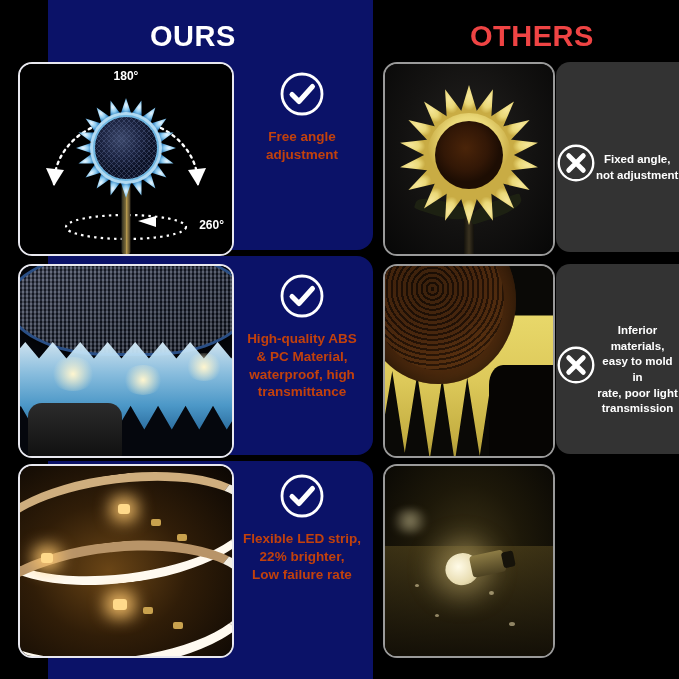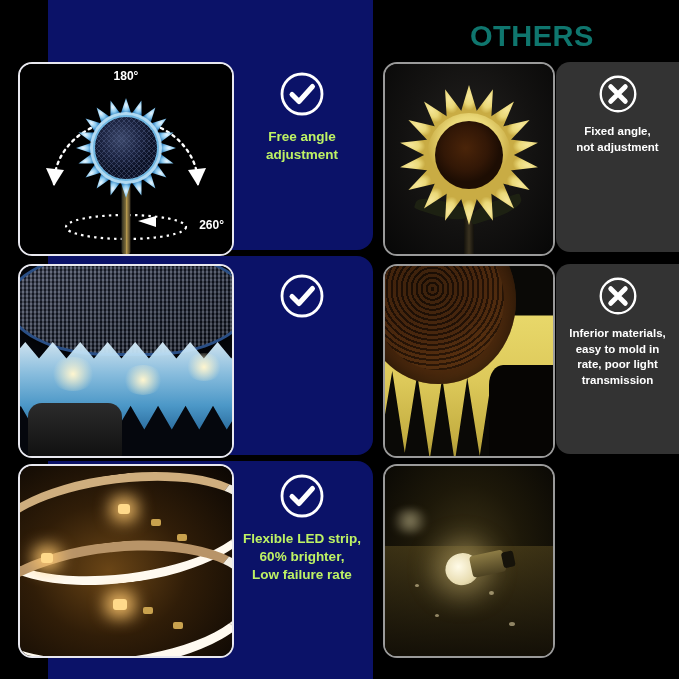--- a/index.html
+++ b/index.html
@@ -14,53 +14,53 @@
   
   .ours-bg{position:absolute;left:48px;top:0;width:325px;background:#0b1268;}
   .ours-bg.r0{top:0;height:250px;border-radius:0 0 16px 0;}
   .ours-bg.r1{top:256px;height:199px;border-radius:0 16px 16px 0;}
   .ours-bg.r2{top:461px;height:218px;border-radius:0 16px 0 0;}
   .ours-bg-left{position:absolute;left:0;top:0;width:60px;height:679px;background:#000;}
 
   
   .hdr{position:absolute;top:20px;font-size:29px;font-weight:bold;letter-spacing:.5px;}
   .hdr-ours{left:150px;color:#ffffff;}
-  .hdr-others{left:470px;color:#0f766e;}
+  .hdr-others{left:470px;color:#ef4444;}
 
   
   .row{position:absolute;left:0;width:679px;}
   .row0{top:62px;height:190px;}
   .row1{top:264px;height:192px;}
   .row2{top:464px;height:192px;}
 
   
   .img-card{
     position:absolute;left:18px;top:0;width:212px;height:190px;
     border:2px solid #e8e8ef;border-radius:14px;overflow:hidden;background:#000;
   }
   
   .ours-text{
     position:absolute;left:232px;top:0;width:140px;height:190px;
     display:flex;flex-direction:column;align-items:center;justify-content:flex-start;
     padding-top:10px;box-sizing:border-box;
   }
   .ours-text .caption{
-    color:#bef264;font-size:13.5px;font-weight:bold;line-height:1.32;text-align:center;
+    color:#c2410c;font-size:13.5px;font-weight:bold;line-height:1.32;text-align:center;
     margin-top:12px;white-space:pre-line;
   }
 
   
   .oth-img-card{
     position:absolute;left:383px;top:0;width:168px;height:190px;
     border:2px solid #9a9a9a;border-radius:14px;overflow:hidden;background:#111;
   }
   .oth-text-card{
     position:absolute;left:556px;top:0;width:123px;height:190px;
     background:#333333;border-radius:14px 0 0 14px;
-    display:flex;flex-direction:column;align-items:center;justify-content:flex-start;
+    display:flex;flex-direction:row;align-items:center;justify-content:flex-start;
     padding-top:12px;box-sizing:border-box;overflow:hidden;
   }
   .oth-text-card .caption{
     color:#fff;font-size:11.5px;font-weight:bold;line-height:1.35;text-align:center;
     margin-top:10px;white-space:pre-line;
   }
 
   
   .badge{width:44px;height:44px;flex:0 0 auto;}
   .badge svg{display:block;width:100%;height:100%;}
@@ -173,20 +173,21 @@
 </head>
 <body>
 
 <div id="stage">
 
   <div class="ours-bg r0"></div>
   <div class="ours-bg r1"></div>
   <div class="ours-bg r2"></div>
   <div class="ours-bg-left" style="left:0;width:48px;background:#000;"></div>
 
+  <div class="hdr hdr-ours">OURS</div>
   <div class="hdr hdr-others">OTHERS</div>
 
   <div class="row row0">
 
     <div class="img-card">
       <div class="art art-black">
         <svg viewBox="0 0 212 190" width="212" height="190" style="position:absolute;inset:0">
           <path d="M34 120 A72 64 0 0 1 178 120" fill="none" stroke="#ffffff" stroke-width="2.4" stroke-dasharray="2.4 4.4" stroke-linecap="round"></path>
           <polygon points="34,122 26,104 44,106" fill="#ffffff"></polygon>
           <polygon points="178,122 168,106 186,104" fill="#ffffff"></polygon>
@@ -408,20 +409,24 @@
       </div>
     </div>
 
     <div class="ours-text">
       <span class="badge">
         <svg viewBox="0 0 44 44">
             <circle cx="22" cy="22" r="20" fill="none" stroke="#fff" stroke-width="2.8"></circle>
             <path d="M12 22.5 L19 29.5 L32.5 14.5" fill="none" stroke="#fff" stroke-width="5" stroke-linecap="round" stroke-linejoin="round"></path>
           </svg>
       </span>
+      <div class="caption">High-quality ABS
+&amp; PC Material,
+waterproof, high
+transmittance</div>
     </div>
 
     <div class="oth-img-card">
       <div class="macro-scene">
         <div class="macro-petals"></div>
         <div class="macro-core"></div>
         <div class="macro-dark"></div>
       </div>
     </div>
 
@@ -456,21 +461,21 @@
     </div>
 
     <div class="ours-text">
       <span class="badge">
         <svg viewBox="0 0 44 44">
             <circle cx="22" cy="22" r="20" fill="none" stroke="#fff" stroke-width="2.8"></circle>
             <path d="M12 22.5 L19 29.5 L32.5 14.5" fill="none" stroke="#fff" stroke-width="5" stroke-linecap="round" stroke-linejoin="round"></path>
           </svg>
       </span>
       <div class="caption">Flexible LED strip,
-60% brighter,
+22% brighter,
 Low failure rate</div>
     </div>
 
     <div class="oth-img-card">
       <div class="wet-scene">
         <div class="wet-ground"></div>
         <div class="blur-bulb"></div>
         <div class="bulb">
           <div class="bulb-cap"></div>
           <div class="bulb-body"></div>

